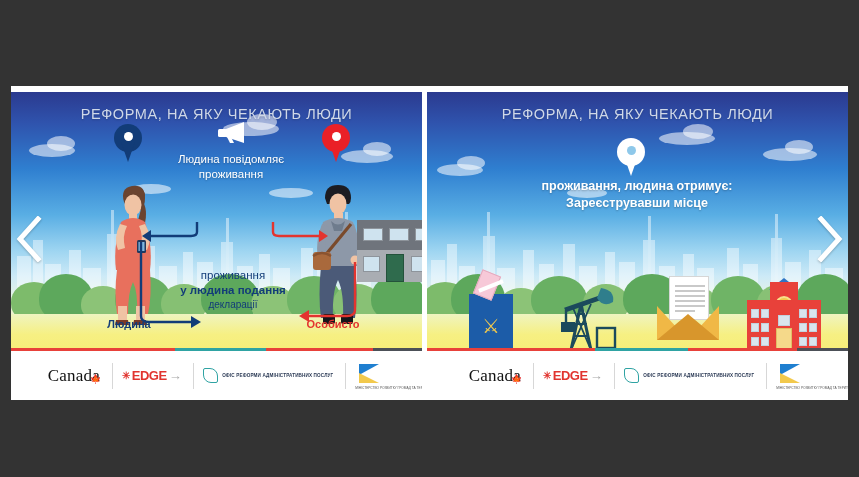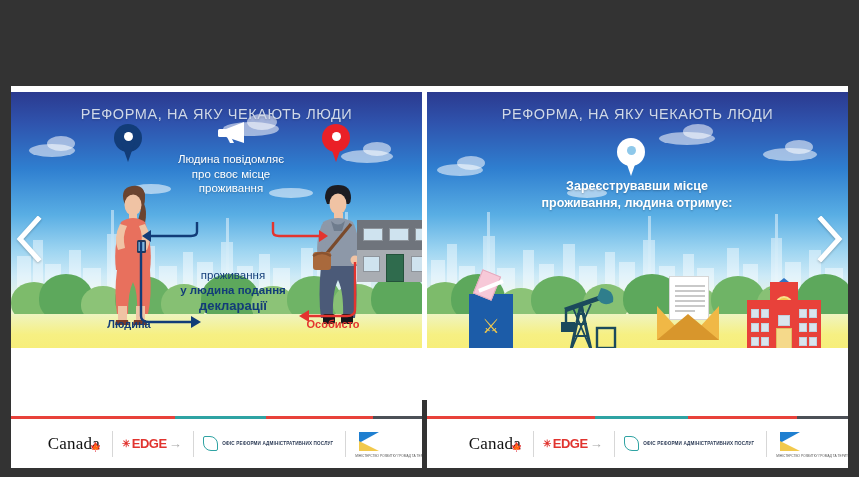--- a/index.html
+++ b/index.html
@@ -11,21 +11,21 @@
   .stage{position:relative;width:859px;height:477px;}
 
   
   .page-card{
     position:absolute;left:11px;top:86px;width:837px;height:314px;
     background:#ffffff;
   }
 
   
   .panel{
-    position:absolute;top:92px;height:376px;overflow:hidden;background:#ffffff;
+    position:absolute;top:92px;height:308px;overflow:hidden;background:#ffffff;
   }
   .panel.left{left:11px;width:411px;}
   .panel.right{left:427px;width:421px;}
 
   .art{position:absolute;left:0;top:0;right:0;height:256px;overflow:hidden;}
   
   .sky{
     position:absolute;inset:0;
     background:linear-gradient(180deg,
       #2b3a8f 0%,
@@ -253,21 +253,20 @@
       <div class="megaphone" style="left:203px;top:28px;">
         <svg width="34" height="24" viewBox="0 0 34 24" aria-hidden="true">
           <path d="M30 2 L12 9 L12 17 L30 23 Z" fill="#ffffff"></path>
           <rect x="4" y="9" width="9" height="8" rx="1.5" fill="#ffffff"></rect>
           <path d="M13 17 l3 6 h4 l-3 -6 z" fill="#ffffff"></path>
         </svg>
       </div>
 
       <div class="cap-white" style="left:140px;top:60px;width:160px;text-align:center;">
         <div>Людина повідомляє</div>
-        <div>про своє місце</div>
         <div>проживання</div>
       </div>
 
       <svg class="woman" style="left:92px;top:88px;" width="56" height="146" viewBox="0 0 56 146">
         <path d="M21 22 q-4 -14 8 -16 q13 -2 13 12 q0 8 -4 12 l-12 2 z" fill="#6b4430"></path>
         <ellipse cx="30" cy="25" rx="8.5" ry="10.5" fill="#f0c3a4"></ellipse>
         <path d="M21 16 q2 -9 11 -9 q10 0 10 10 q-5 -5 -12 -3 q-6 2 -9 2 z" fill="#6b4430"></path>
         <path d="M40 22 q6 10 0 28 l-6 -6 z" fill="#6b4430"></path>
         <rect x="26" y="33" width="8" height="8" fill="#f0c3a4"></rect>
         <path d="M18 42 q12 -8 24 0 q8 24 5 48 l-34 0 q-3 -24 5 -48 z" fill="#e8705d"></path>
@@ -324,21 +323,21 @@
         <path d="M56 74 L66 80 L56 86 Z" fill="#123c78"></path>
       </svg>
       <svg class="arrow" style="left:280px;top:170px;" width="72" height="62">
         <path d="M64 0 L64 48 Q64 54 56 54 L16 54" stroke="#e3342f" stroke-width="2.4" fill="none"></path>
         <path d="M18 48 L8 54 L18 60 Z" fill="#e3342f"></path>
       </svg>
 
       <div class="cap-navy" style="left:142px;top:176px;width:160px;">
         <div>проживання</div>
         <div style="font-weight:700">у людина подання</div>
-        <div style="font-weight:700;font-size:13px">декларації</div>
+        <div style="font-weight:400;font-size:10px">декларації</div>
       </div>
 
       <div class="lbl-navy" style="left:78px;top:226px;width:80px;">Людина</div>
       <div class="lbl-red" style="left:282px;top:226px;width:80px;">Особисто</div>
     </div>
 
     <div class="logobar">
       <div class="accent">
         <span style="width:40%;background:#e8413a;"></span>
         <span style="width:22%;background:#2fa3a3;"></span>
@@ -434,22 +433,22 @@
 
       <div class="ptitle">РЕФОРМА, НА ЯКУ ЧЕКАЮТЬ ЛЮДИ</div>
 
       <div class="pin white" style="left:190px;top:46px;">
         <div class="head"></div>
           <div class="tip"></div>
           <div class="hole"></div>
       </div>
 
       <div class="cap-white" style="left:60px;top:86px;width:300px;font-weight:700;font-size:12.5px;line-height:1.35;">
+        <div>проживання, людина отримує:</div>
         <div>Зареєструвавши місце</div>
-        <div>проживання, людина отримує:</div>
       </div>
 
       <div class="benefit" style="left:16px;">
         <div class="icon-box">
           <div class="ballot">
             <div class="paper"></div>
             <div class="slot"></div>
             <div class="tryzub">⚔</div>
           </div>
         </div>

